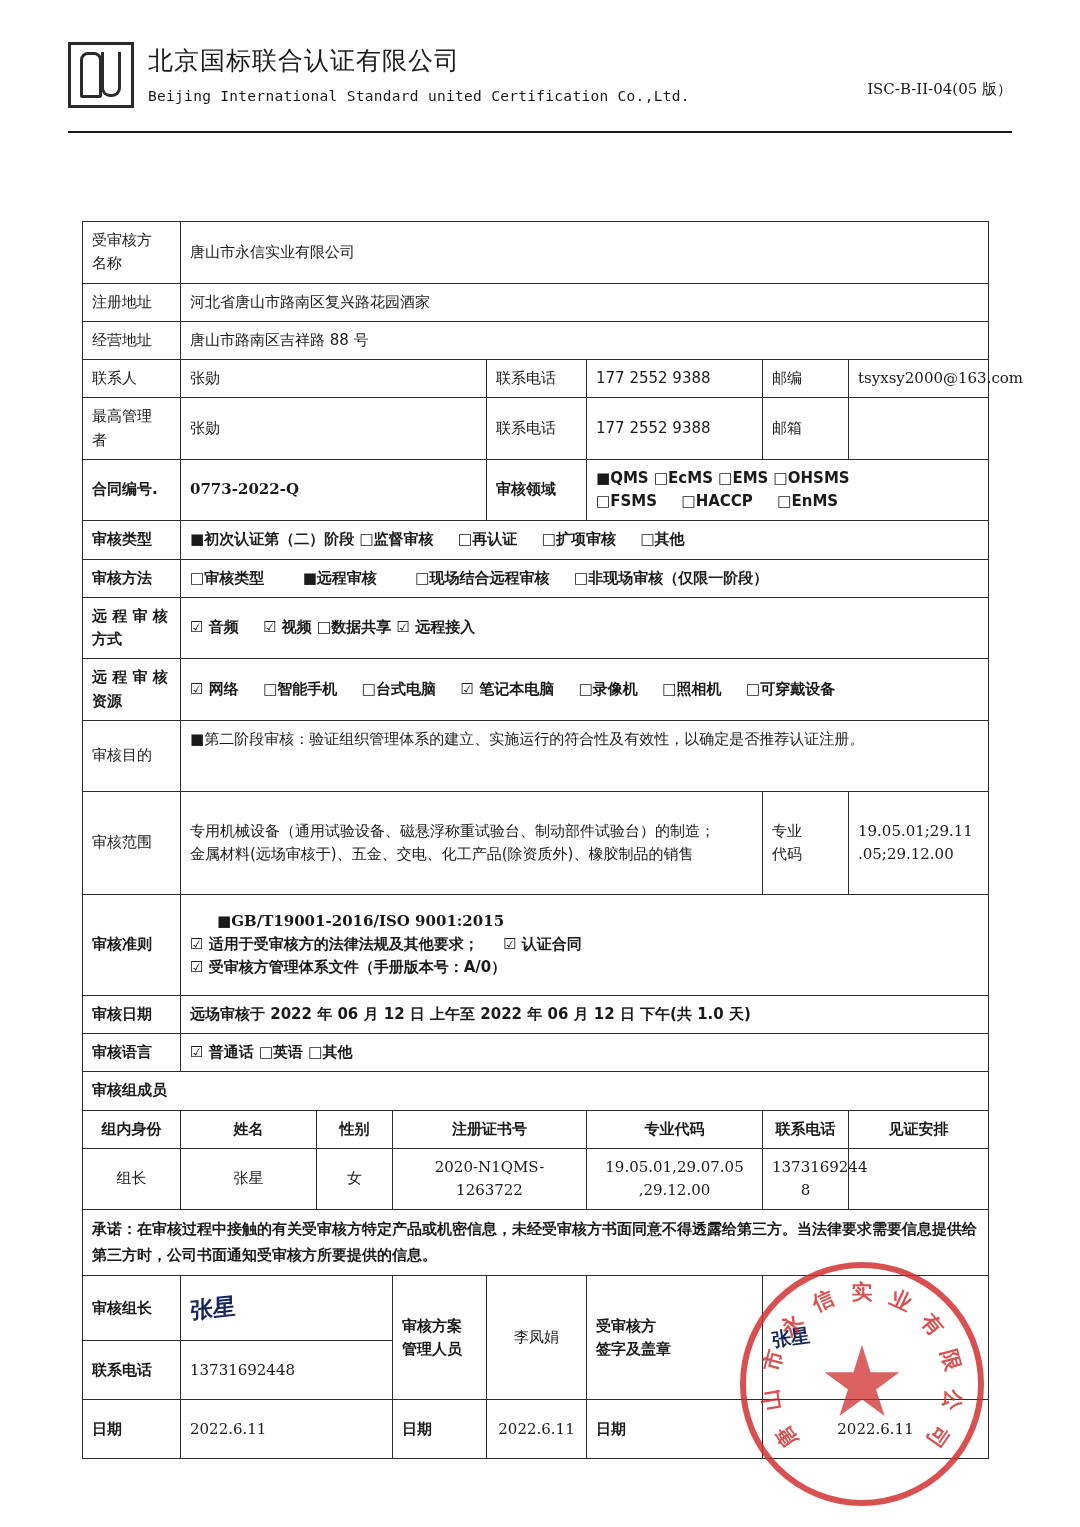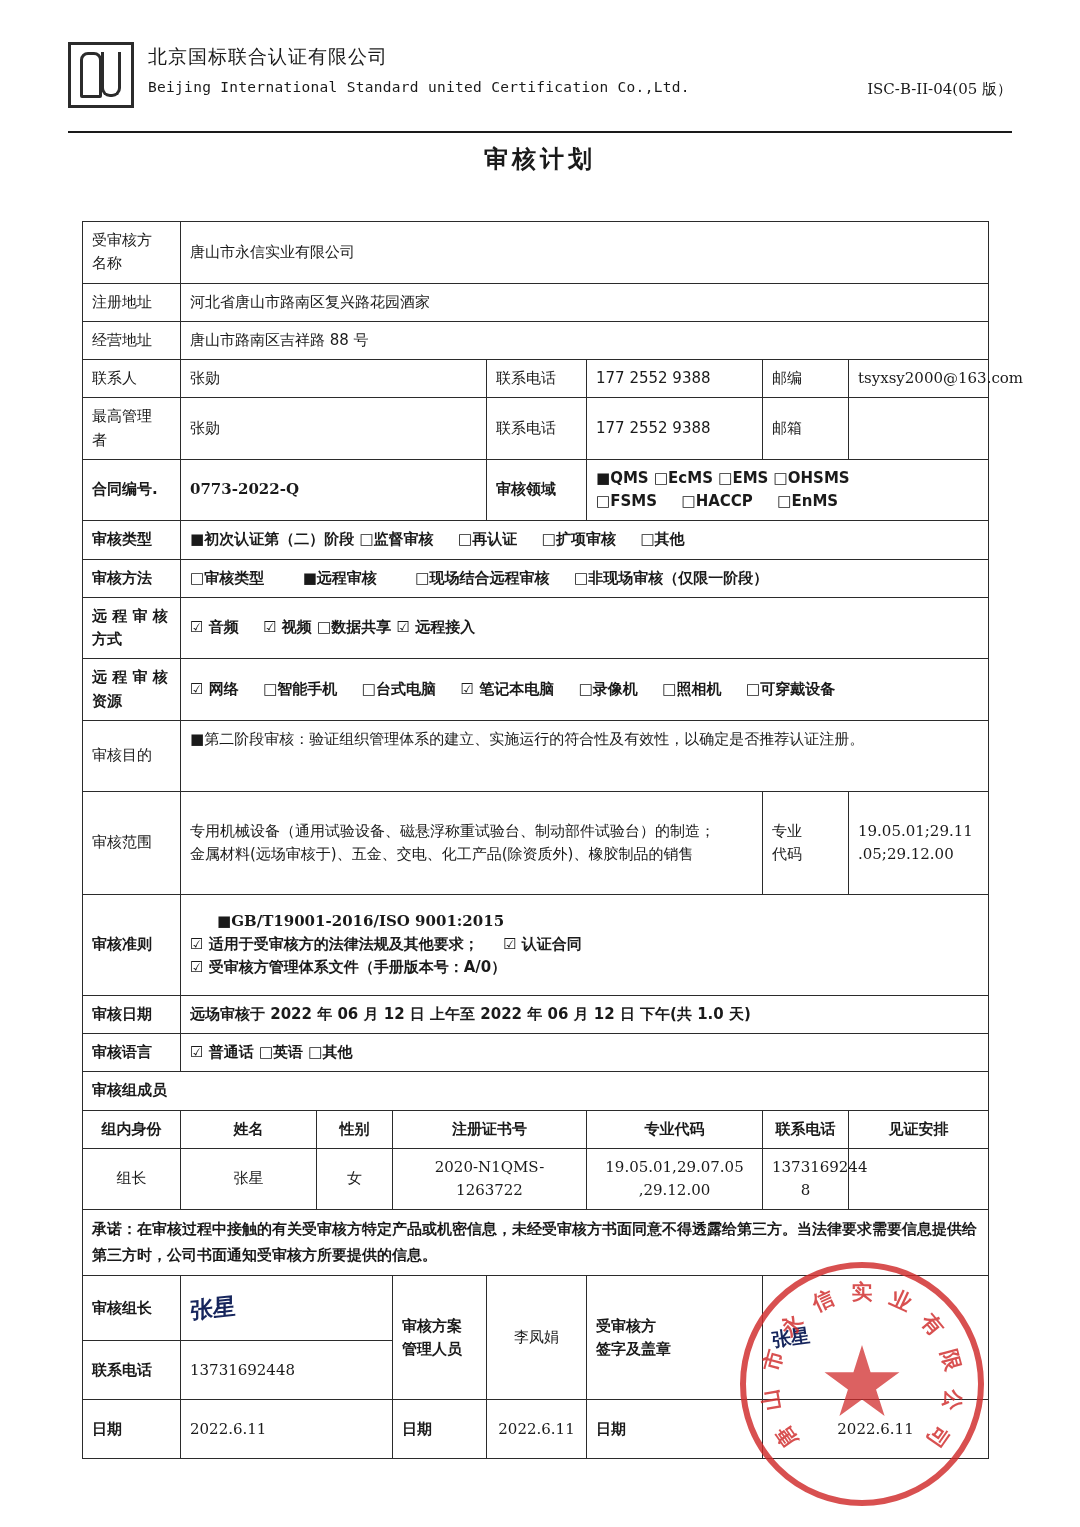--- a/index.html
+++ b/index.html
@@ -28,21 +28,21 @@
   }
   .logo::after {
     content:""; position:absolute; left:30px; top:7px;
     width:14px; height:42px;
     border-left:3px solid #2b2b2b;
     border-bottom:3px solid #2b2b2b;
     border-right:3px solid #2b2b2b;
     border-radius:0 0 9px 9px;
   }
   .co-block { flex:1 1 auto; }
-  .co-cn { font-size:19px; letter-spacing:1px; color:#1a1a1a; line-height:1.5; }
+  .co-cn { font-size:25px; letter-spacing:1px; color:#1a1a1a; line-height:1.5; }
   .co-en {
     font-family:"DejaVu Sans Mono", monospace;
     font-size:14.5px; letter-spacing:0.3px; color:#1a1a1a; margin-top:8px;
   }
   .form-code {
     font-family:"DejaVu Serif", serif;
     font-size:15px; color:#1a1a1a; white-space:nowrap;
     margin-top:38px; margin-left:0;
   }
   .hdr-rule { position:absolute; left:68px; top:131px; width:944px; height:2px; background:#1a1a1a; }
@@ -128,21 +128,20 @@
       <div class="logo"></div>
       <div class="co-block">
         <div class="co-cn">北京国标联合认证有限公司</div>
         <div class="co-en">Beijing International Standard united Certification Co.,Ltd.</div>
       </div>
       <div class="form-code">ISC-B-II-04(05 版）</div>
     </div>
   </div>
   <div class="hdr-rule"></div>
 
-  <div class="doc-title">审核计划</div>
 
   <table class="main">
     <colgroup>
       <col style="width:98px">
       <col style="width:136px">
       <col style="width:76px">
       <col style="width:94px">
       <col style="width:100px">
       <col style="width:86px">
       <col style="width:90px">

